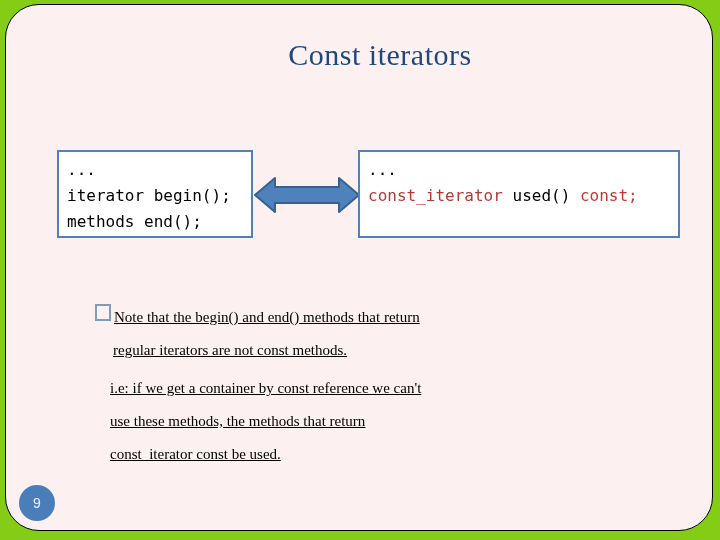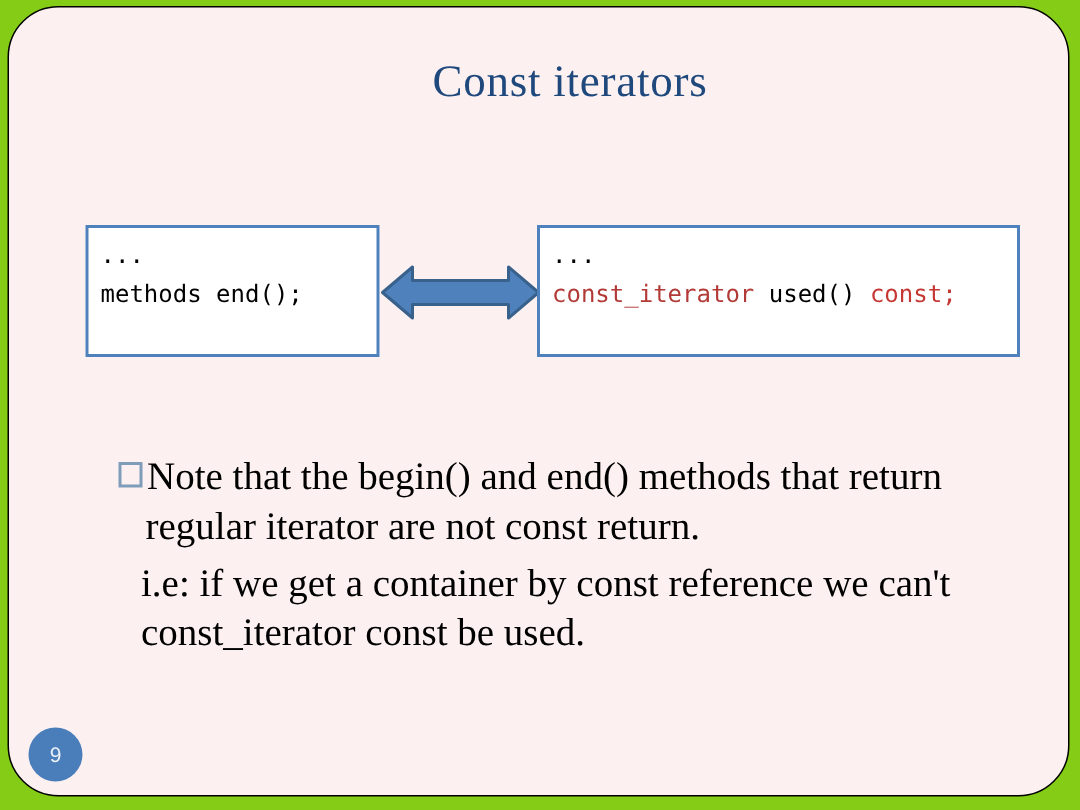--- a/index.html
+++ b/index.html
@@ -64,26 +64,27 @@
   .tok-plain{ color: #000000; }
   .arrow-wrap {
     position: absolute;
     left: 252px;
     top: 175px;
     width: 110px;
     height: 40px;
   }
   .body-block {
     position: absolute;
-    left: 79px;
+    left: 95px;
     top: 301px;
     width: 585px;
-    font-size: 26px;
+    font-size: 15px;
     line-height: 33px;
     color: #000000;
+    text-decoration: underline;
   }
   .body-line { display: block; white-space: nowrap; }
   .body-line.cont { padding-left: 18px; }
   .para2 { margin-top: 5px; }
   .para2 .body-line { padding-left: 15px; }
   .bullet-square {
     display: inline-block;
     width: 12px;
     height: 13px;
     border: 2px solid #7F9DB9;
@@ -111,41 +112,43 @@
 </head>
 <body>
 
 <div class="stage">
   <div class="slide-frame"></div>
 
   <div class="slide-title">Const iterators</div>
 
   <div class="code-box code-box-left">
     <span class="code-line">...</span>
+    <span class="code-line">iterator begin();</span>
     <span class="code-line">methods end();</span>
   </div>
 
   <div class="arrow-wrap">
     <svg width="110" height="40" viewBox="0 0 110 40">
       <polygon points="3,20 23,3 23,12 87,12 87,3 107,20 87,37 87,28 23,28 23,37" fill="#4F81BD" stroke="#38618C" stroke-width="2" stroke-linejoin="round"></polygon>
     </svg>
   </div>
 
   <div class="code-box code-box-right">
     <span class="code-line">...</span>
     <span class="code-line"><span class="tok-type">const_iterator</span><span class="tok-plain"> used() </span><span class="tok-kw">const;</span></span>
   </div>
 
   <div class="body-block">
     <div class="para1">
       <span class="body-line"><span class="bullet-square"></span><span>Note that the begin() and end() methods that return</span></span>
-      <span class="body-line cont">regular iterator are not const return.</span>
+      <span class="body-line cont">regular iterators are not const methods.</span>
     </div>
     <div class="para2">
       <span class="body-line">i.e: if we get a container by const reference we can't</span>
+      <span class="body-line">use these methods, the methods that return</span>
       <span class="body-line">const_iterator const be used.</span>
     </div>
   </div>
 
   <div class="page-number-badge">
     <span>9</span>
   </div>
 </div>
 
 </body></html>

